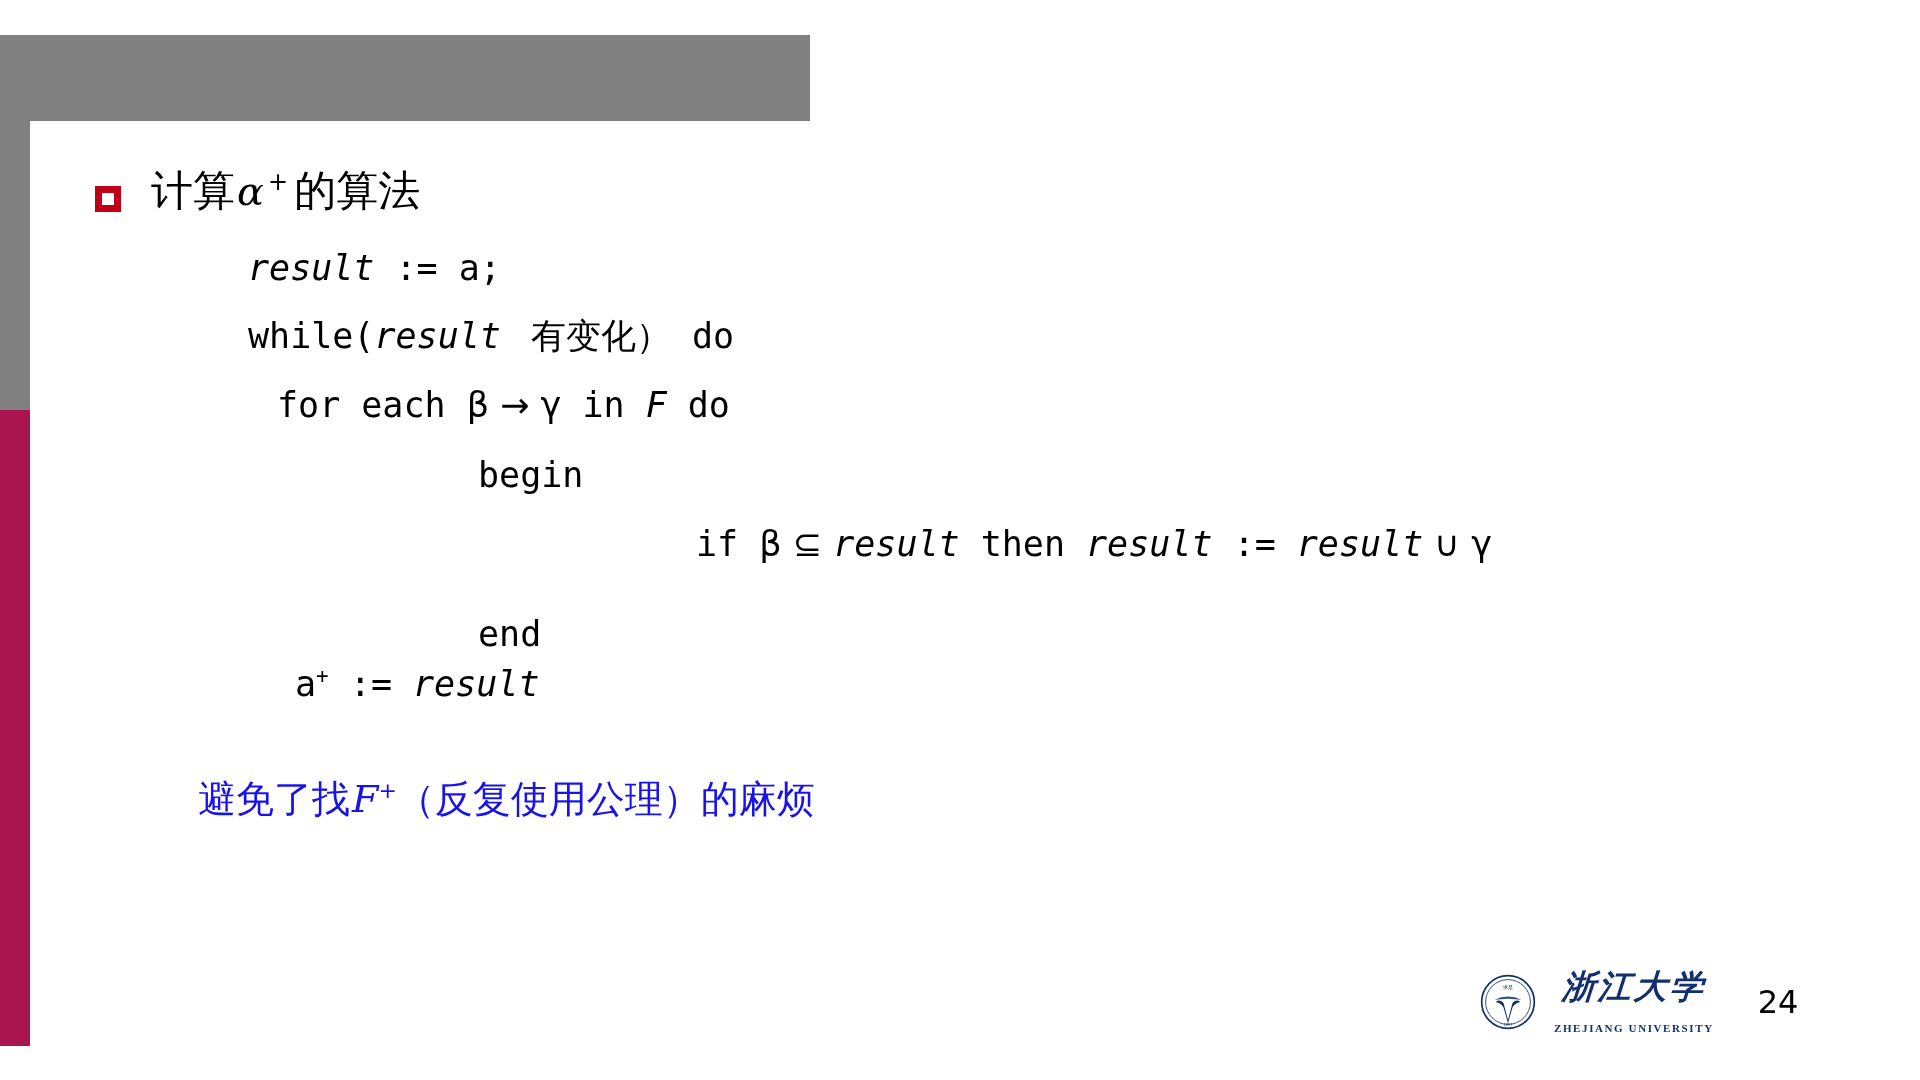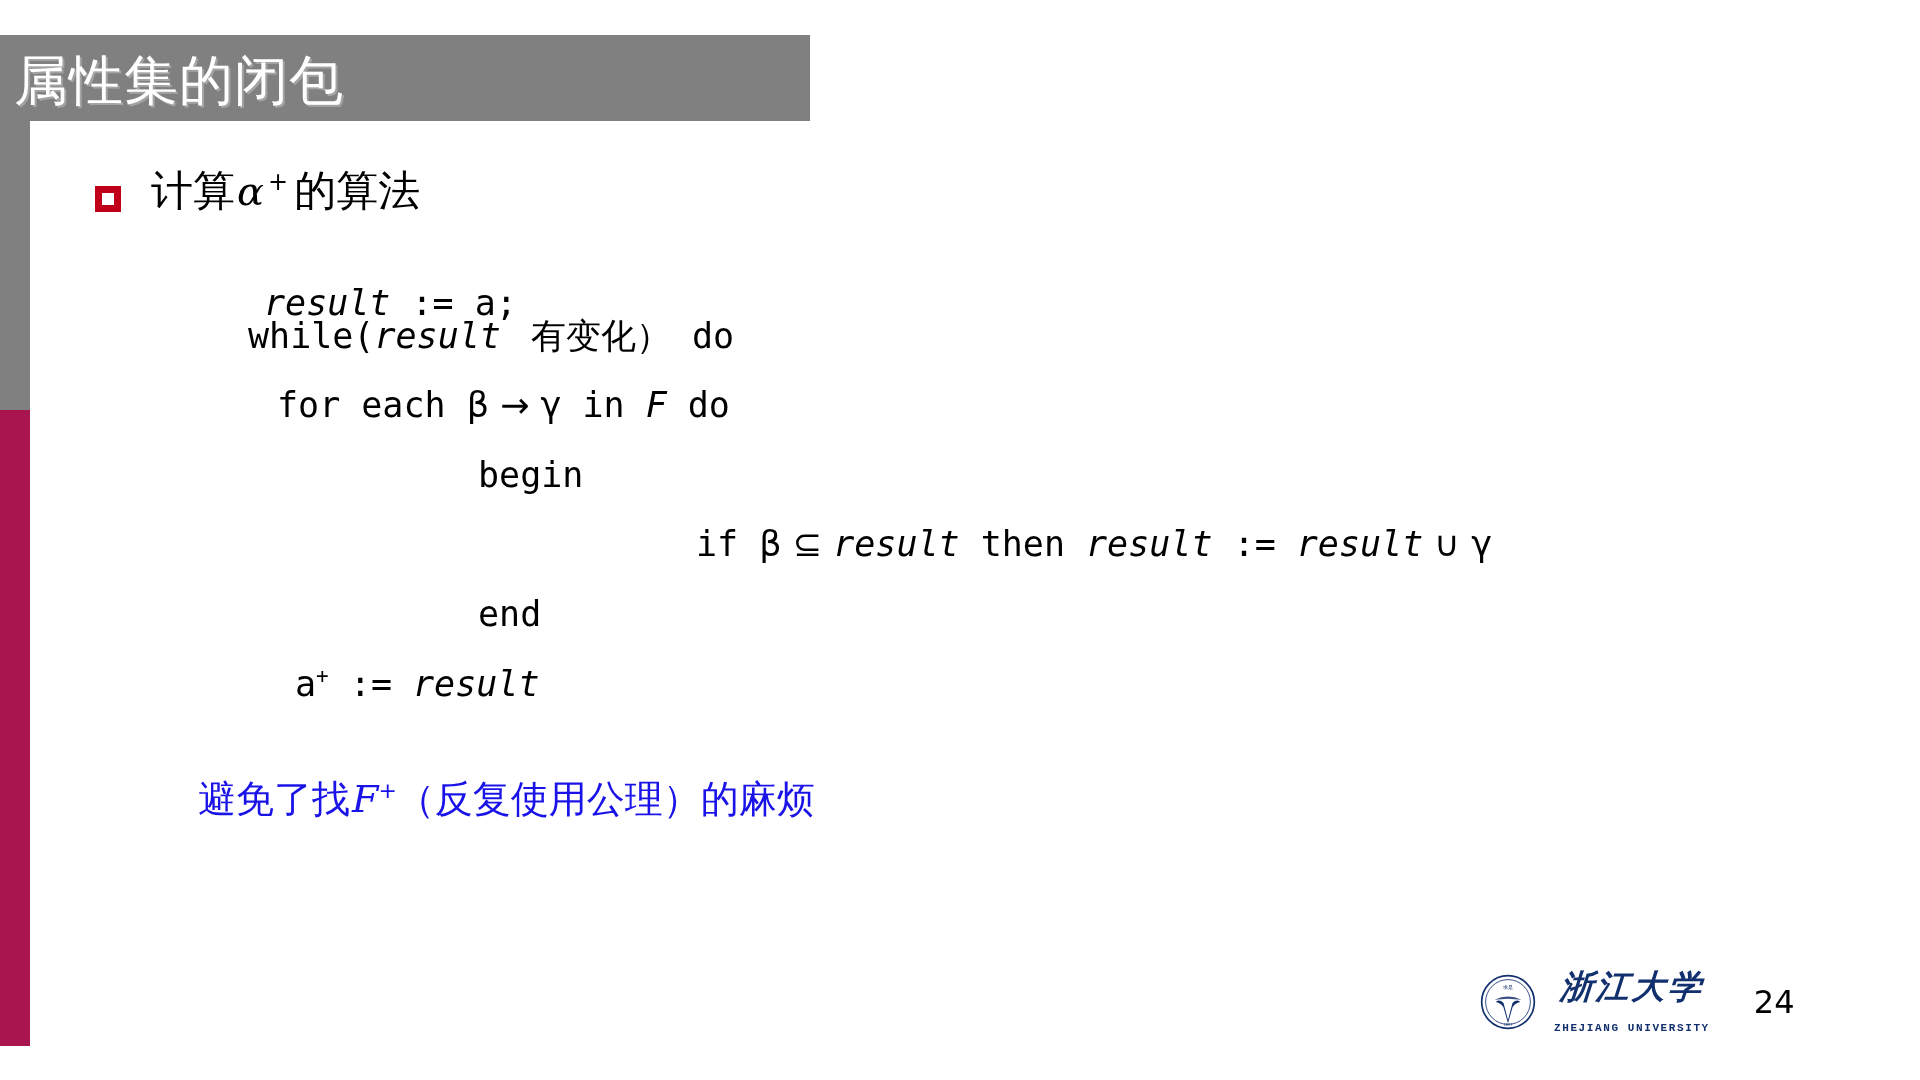--- a/index.html
+++ b/index.html
@@ -135,26 +135,26 @@
   .sym {
     font-family: "DejaVu Sans", "Liberation Sans", sans-serif;
     font-style: normal;
   }
   .sup-sm {
     font-size: 21px;
     vertical-align: super;
   }
 
   
-  .ln-result   { left: 264px; top: 30px; margin-top: 35px;  }
+  .ln-result   { left: 248px; top: 30px;  }
   .ln-while    { left: 248px; top: 98px;  }
   .ln-foreach  { left: 277px; top: 167px; }
   .ln-begin    { left: 478px; top: 237px; }
   .ln-if       { left: 696px; top: 306px; }
-  .ln-end      { left: 478px; top: 376px; }
+  .ln-end      { left: 478px; top: 396px; }
   .ln-aplus    { left: 295px; top: 445px; }
 
   
   .remark {
     position: absolute;
     left: 198px;
     top: 659px;
     font-size: 38px;
     color: #1a13e8;
     white-space: nowrap;
@@ -199,39 +199,38 @@
     font-style: italic;
     letter-spacing: 3px;
     transform: skewX(-4deg);
   }
   .zju-en {
     font-size: 11px;
     color: #12306e;
     letter-spacing: 1.6px;
     font-weight: 700;
     margin-top: 20px;
-    font-family: Liberation Mono, monospace;
+    font-family: Liberation Serif, serif;
   }
   .page-no {
     font-size: 32px;
     color: #000000;
     margin-left: 26px;
     font-family: "DejaVu Sans", "Liberation Sans", sans-serif;
   }
 </style>
 </head>
 <body>
 
 <div id="slide-root">
 
   <div class="rail rail-gray"></div>
   <div class="rail rail-crimson"></div>
 
   <div class="title-band"></div>
-  <div class="title-text">属性集的闭包</div>
 
   <div class="content">
 
     <div class="bullet-row">
       <span class="bullet-marker"></span>
       <span class="bullet-label"><span>计算</span><span class="greek">α</span><span class="sup">+</span><span>的算法</span></span>
     </div>
 
     <div class="code">
 

